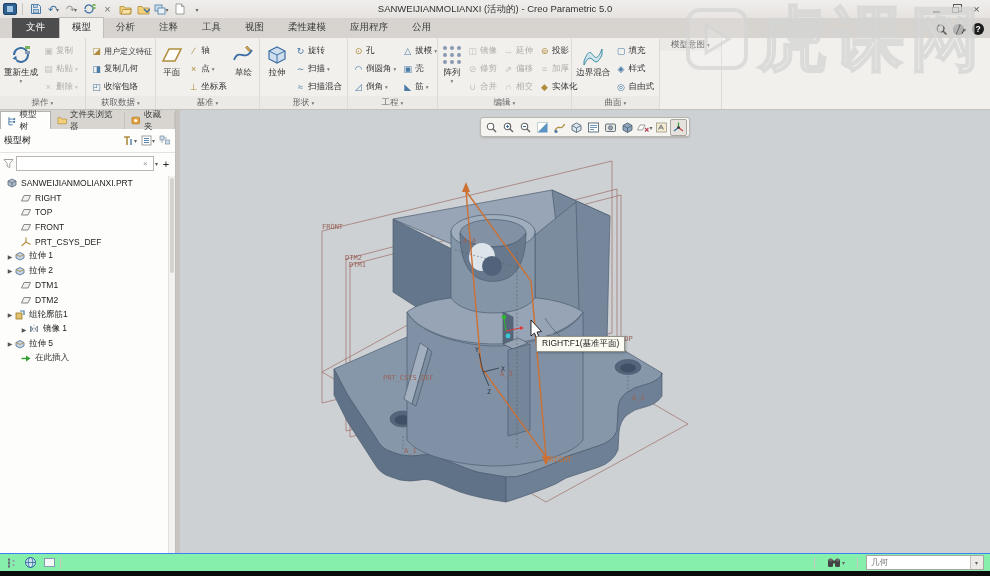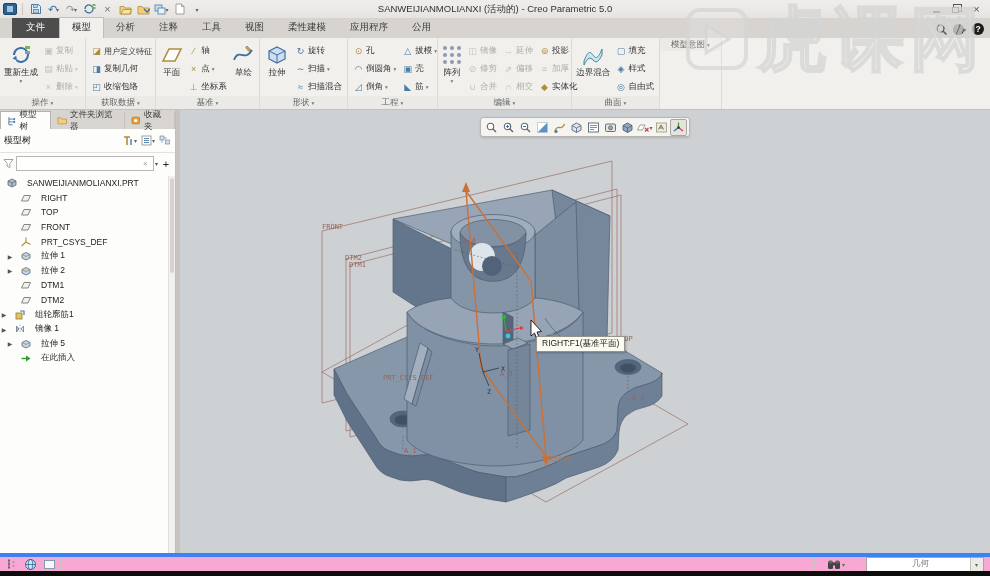--- a/index.html
+++ b/index.html
@@ -70,42 +70,42 @@
   .phdr { height:24px; display:flex; align-items:center; padding:0 4px; border-bottom:1px solid #e4e1de; }
   .phdr .ptitle { font-size:9px; color:#222; }
   .phdr-icons { margin-left:auto; display:flex; align-items:center; gap:4px; }
   .phbtn { display:flex; align-items:center; gap:1px; }
   .pfilter { height:21px; display:flex; align-items:center; gap:2px; padding:0 3px; }
   .pfilter input { flex:1; height:15px; border:1px solid #b9b6b2; background:#fff; font-size:8.5px; padding:0 12px 0 3px; min-width:0; }
   .fclear { margin-left:-13px; font-size:8px; color:#999; z-index:2; width:10px; }
   .fcaret { font-size:6px; color:#555; }
   .fplus { font-size:11px; color:#222; width:12px; text-align:center; }
   .tree { position:absolute; left:0; top:66px; right:7px; bottom:0; overflow:hidden; }
-  .trow { height:14.6px; display:flex; align-items:center; font-size:8.5px; color:#1c1c1c; white-space:nowrap;gap:6px; }
+  .trow { height:14.6px; display:flex; align-items:center; font-size:8.5px; color:#1c1c1c; white-space:nowrap; }
   .trow .exp { width:8px; font-size:6px; color:#555; text-align:center; }
   .ti { width:12px; height:12px; margin-right:3px; flex:none; }
   .ind0 { padding-left:6px; } .ind1 { padding-left:20px; }
   .pscroll { position:absolute; right:0; top:66px; bottom:0; width:7px; background:#f2f1ef; border-left:1px solid #e2e0dd; }
   .pthumb { position:absolute; left:1px; right:1px; top:2px; height:95px; background:#d6d3cf; border-radius:2px; }
 
   
   .viewport { position:absolute; left:180px; top:0; width:810px; height:443px; background:#cdd1d4; overflow:hidden; }
   .splitter { position:absolute; left:176px; top:0; width:4px; height:443px; background:#c8c5c1; }
   .scene { position:absolute; left:0; top:0; }
   .vtoolbar { position:absolute; left:300px; top:7px; height:20px; background:#f5f4f1; border:1px solid #b9b6b2;
               border-radius:3px; display:flex; align-items:center; padding:0 2px; box-shadow:0 1px 2px rgba(0,0,0,.15); }
   .vbtn { width:17px; height:17px; display:flex; align-items:center; justify-content:center; border-radius:2px; }
   .vbtn.pressed { background:#e6e3de; border:1px solid #a9a6a2; }
   .tooltip { position:absolute; left:356px; top:226px; height:16px; background:#fbfbf2; border:1px solid #94948a;
              box-shadow:1px 1px 2px rgba(0,0,0,.25); font-size:8.5px; color:#222; display:flex; align-items:center;
              padding:0 5px; white-space:nowrap; }
 
   
-  .statusbar { position:absolute; left:0; top:553px; width:990px; height:18px; background:#f9a8d4; border-top:4px solid #3b82f6;
-               display:flex; align-items:center;text-align:center; }
+  .statusbar { position:absolute; left:0; top:553px; width:990px; height:18px; background:#86efac; border-top:1px solid #3b82f6;
+               display:flex; align-items:center; }
   .stleft { display:flex; align-items:center; gap:3px; padding-left:3px; }
   .stbtn { width:16px; height:14px; display:flex; align-items:center; justify-content:center; }
   .stsep { width:1px; height:12px; background:#c9c6c2; }
   .stright { margin-left:auto; display:flex; align-items:center; gap:8px; padding-right:6px; }
   .findbtn { display:flex; align-items:center; gap:2px; padding:1px 3px; border:1px solid transparent; }
   .combo { width:118px; height:15px; background:#fff; border:1px solid #a9a6a2; display:flex; align-items:center; }
   .combo .cval { flex:1; padding-left:4px; font-size:8.5px; color:#777; }
   .combo .cbtn { width:13px; height:100%; border-left:1px solid #c5c2be; background:#eceae6; display:flex; align-items:center; justify-content:center; }
   .bottomstrip { position:absolute; left:0; top:571px; width:990px; height:5px; background:#0c0c0c; }
 
@@ -645,28 +645,28 @@
               <use href="#sym-plane"></use>
             </svg>
             <span>DTM1</span>
           </div>
         <div class="trow ind1">
             <svg class="ti">
               <use href="#sym-plane"></use>
             </svg>
             <span>DTM2</span>
           </div>
-        <div class="trow" style="">
+        <div class="trow" style="padding-left:6px">
             <span class="exp">▶</span>
             <svg class="ti">
               <use href="#sym-group"></use>
             </svg>
             <span>组轮廓筋1</span>
           </div>
-        <div class="trow" style="padding-left:0">
+        <div class="trow" style="padding-left:20px">
             <span class="exp">▶</span>
             <svg class="ti">
               <use href="#sym-mirror"></use>
             </svg>
             <span>镜像 1</span>
           </div>
         <div class="trow" style="padding-left:6px">
             <span class="exp">▶</span>
             <svg class="ti">
               <use href="#sym-extrude"></use>

